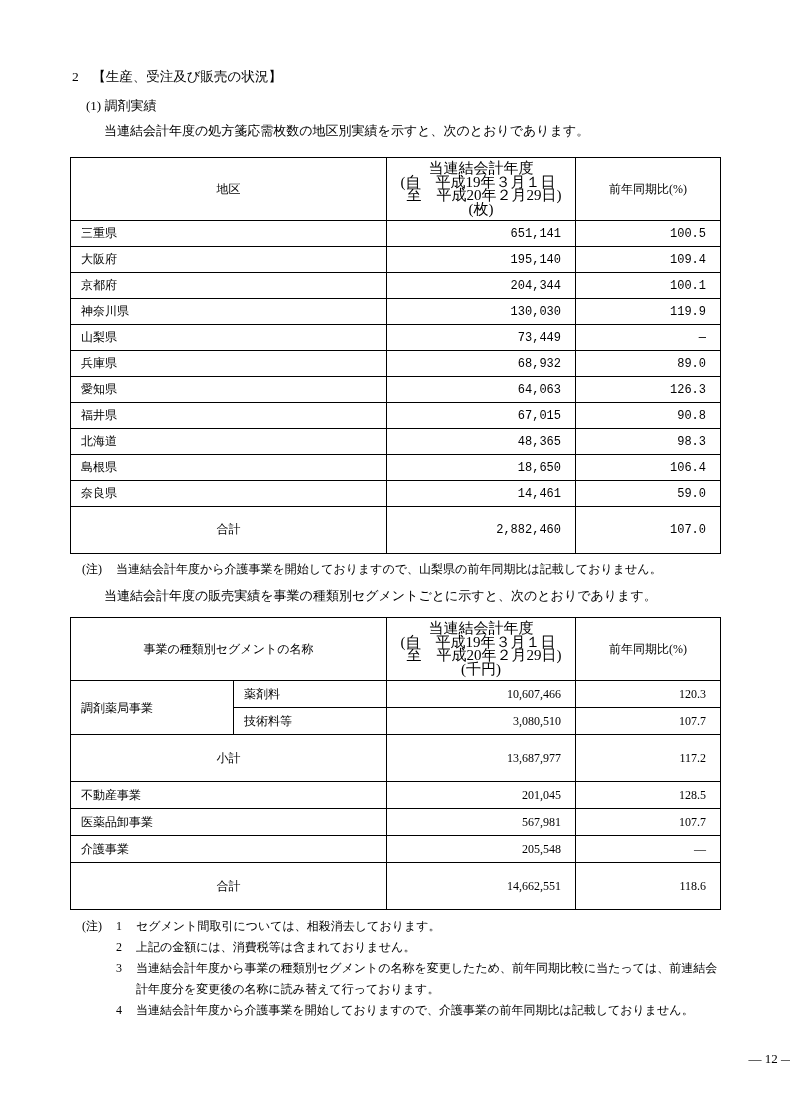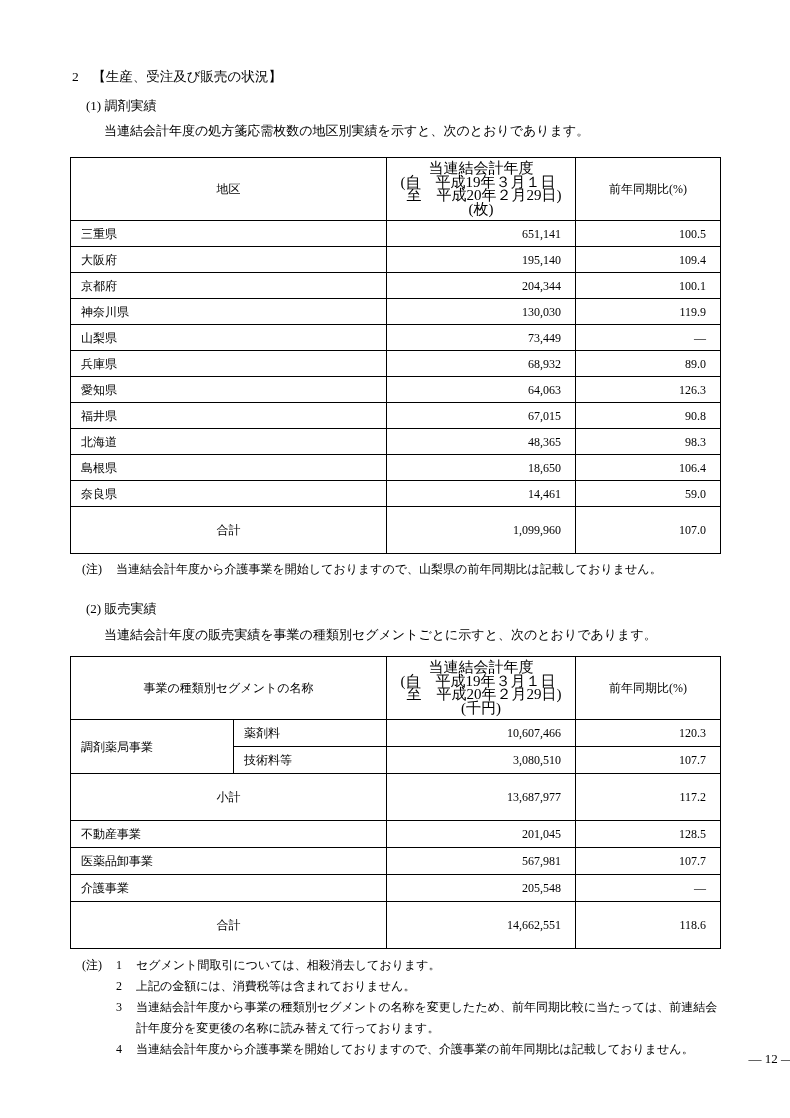--- a/index.html
+++ b/index.html
@@ -16,21 +16,21 @@
   .intro { font-size:13px; line-height:17px; margin:8px 0 0 34px; }
 
   table { border-collapse:collapse; table-layout:fixed; width:650px; background:#fff; }
   .tbl1 { margin-top:18px; }
   .tbl2 { margin-top:13px; }
   td { border:1px solid #000; font-size:12px; line-height:14px; vertical-align:middle; overflow:hidden; }
   .head-row td { text-align:center; height:58px; padding:2px 2px; }
   .period-head { font-size:15px; line-height:13.5px; }
   .period-block { display:inline-block; text-align:left; }
   .period-line3 { padding-left:6px; }
-  .tbl1 tbody tr { height:26px; }
+  .tbl1 tbody tr { height:26px;font-family:Liberation Mono, monospace; }
   .tbl2 tbody tr { height:27px; }
   td.name { text-align:left; padding:0 4px 0 10px; }
   td.num  { text-align:right; padding:0 14px 0 4px; }
   td.center { text-align:center; padding:16px 2px; }
 
   .note-line { display:flex; margin:7px 0 0 12px; font-size:12px; line-height:17px; }
   .note-line .note-label { width:34px; flex:0 0 auto; }
   .note-line .note-text { flex:1 1 auto; }
 
   .sec2-heading { margin-top:22px; }
@@ -127,32 +127,31 @@
         </tr>
         <tr>
           <td class="name">奈良県</td>
           <td class="num">14,461</td>
           <td class="num">59.0</td>
         </tr>
       </tbody>
     <tbody>
       <tr>
         <td class="center">合計</td>
-        <td class="num">1,099,960</td>
+        <td class="num">2,882,460</td>
         <td class="num">107.0</td>
       </tr>
     </tbody>
   </table>
 
   <div class="note-line">
     <span class="note-label">(注)</span>
     <span class="note-text">当連結会計年度から介護事業を開始しておりますので、山梨県の前年同期比は記載しておりません。</span>
   </div>
 
-  <div class="sub-heading sec2-heading">(2) 販売実績</div>
   <div class="intro intro2">当連結会計年度の販売実績を事業の種類別セグメントごとに示すと、次のとおりであります。</div>
 
   <table class="tbl2">
     <colgroup>
         <col style="width:163px">
         <col style="width:153px">
         <col style="width:189px">
         <col style="width:145px">
       </colgroup>
     <thead>

